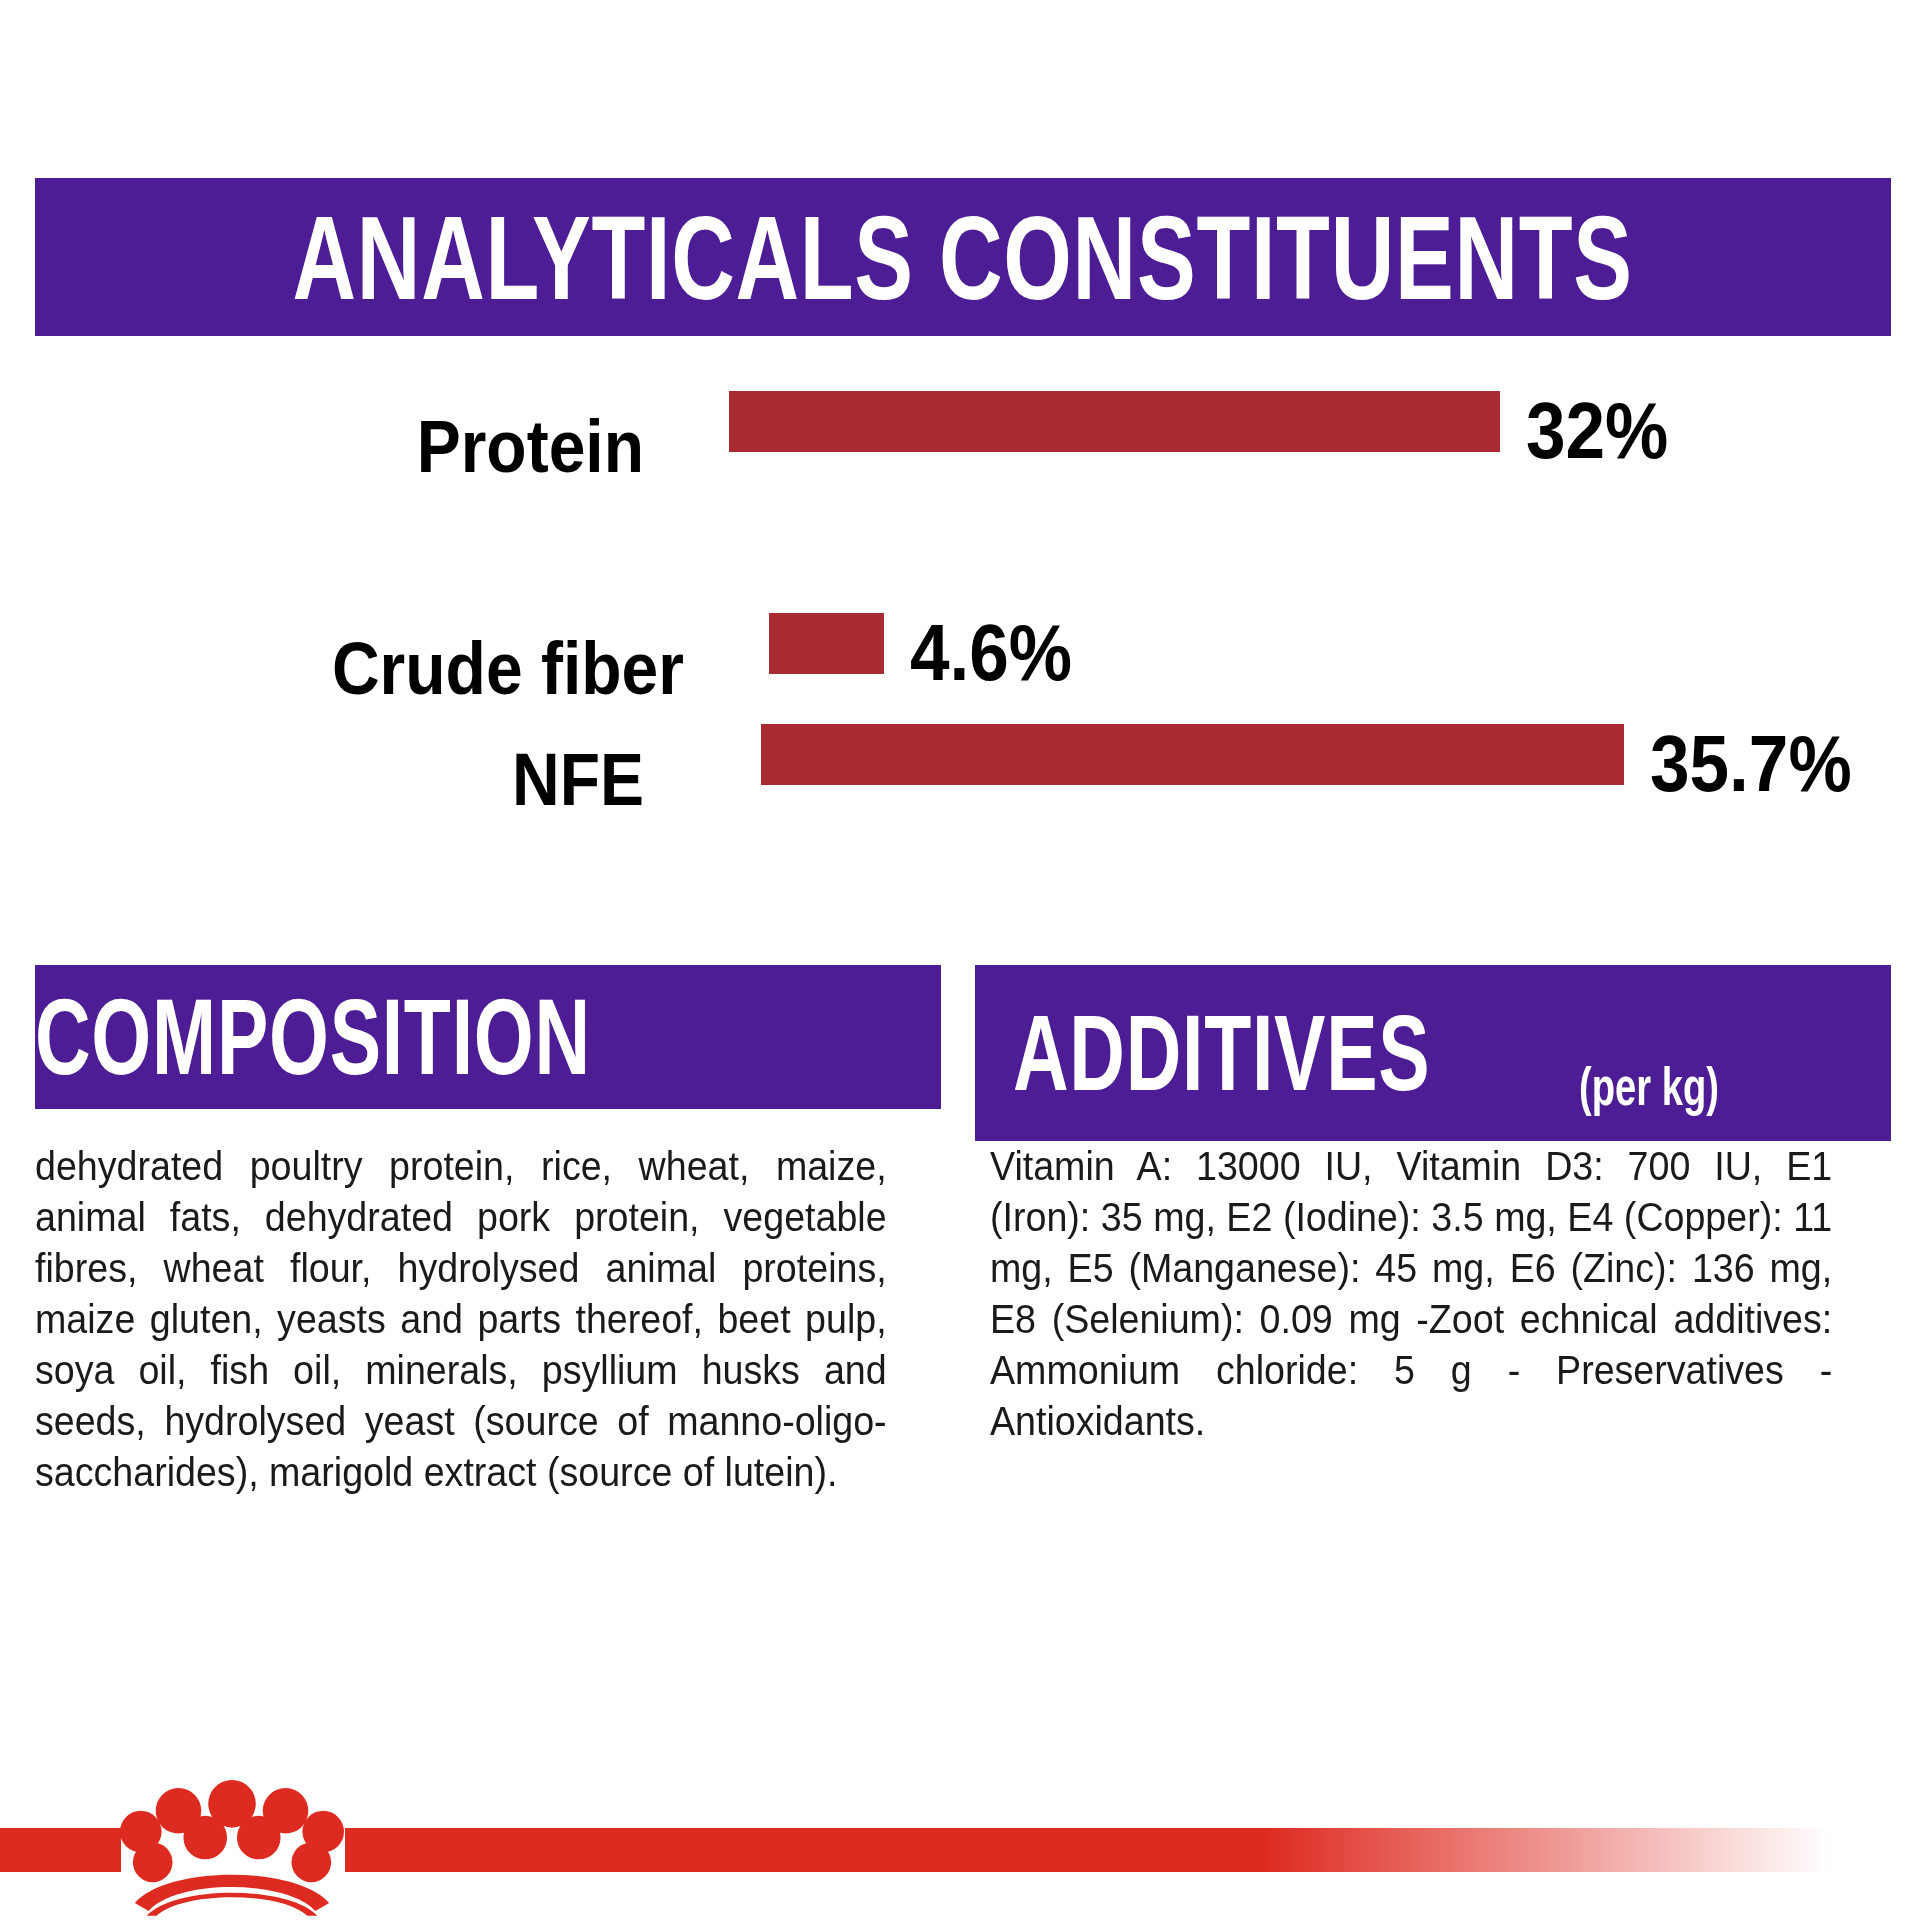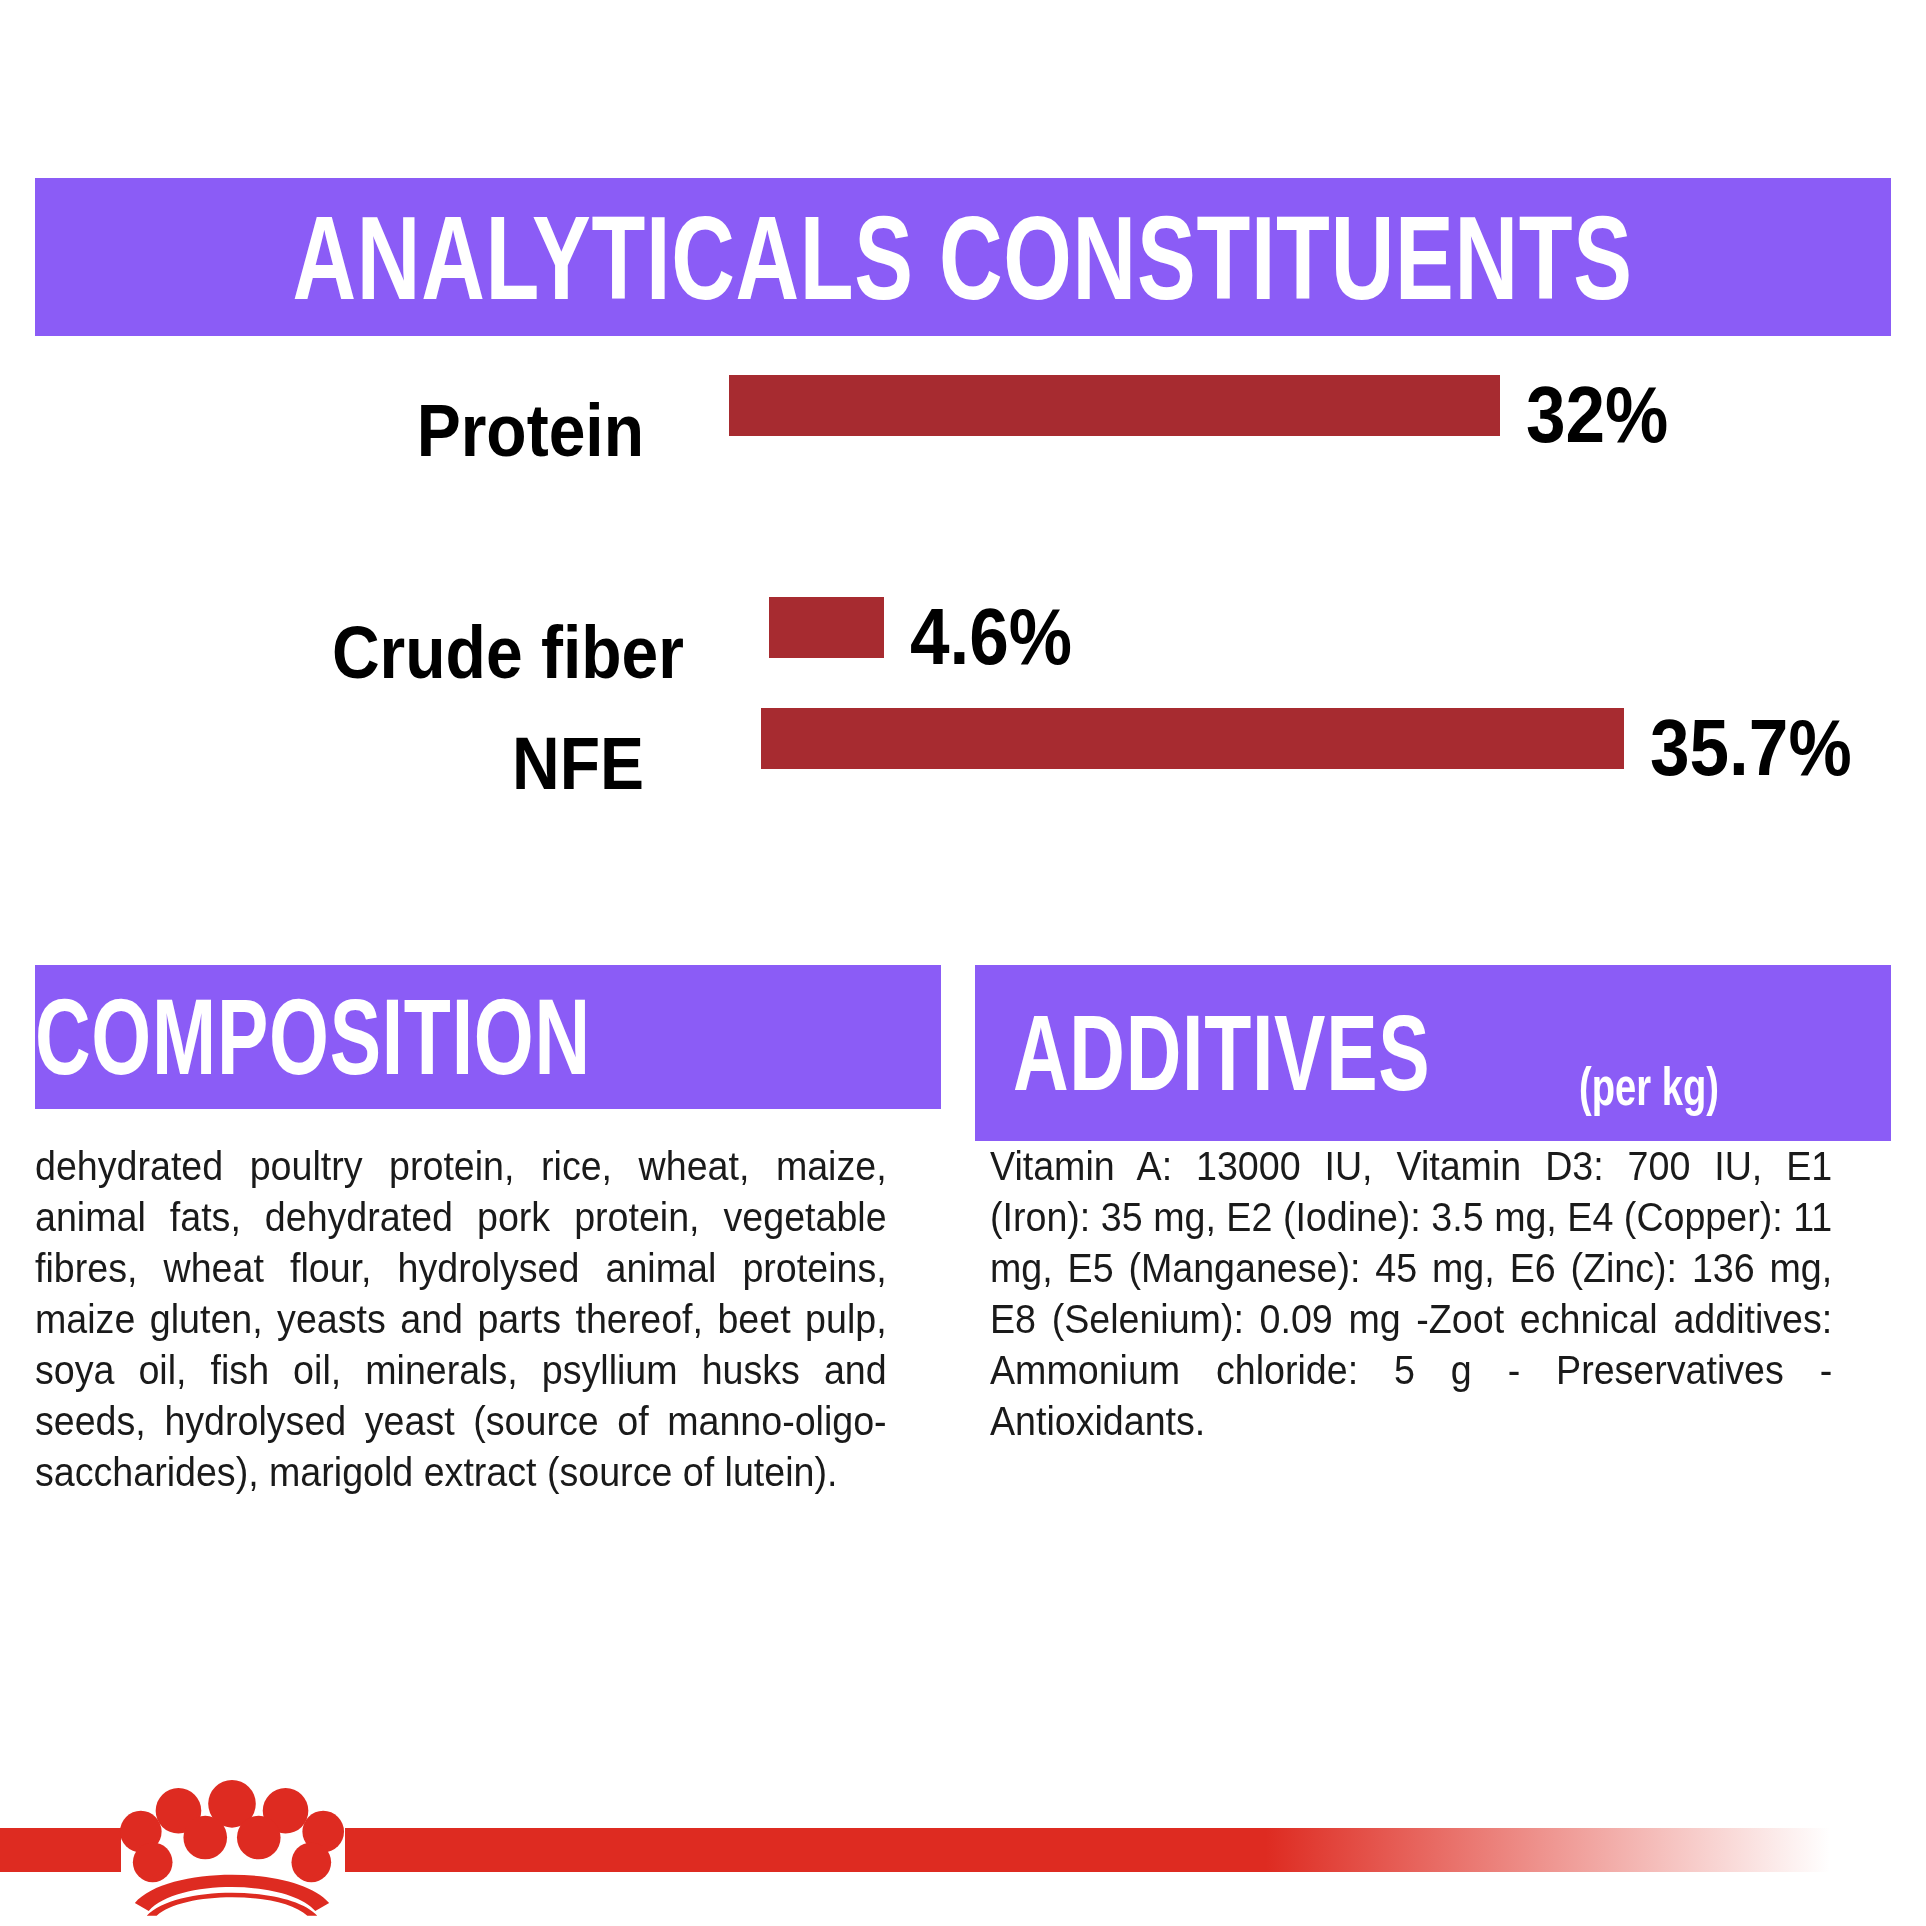--- a/index.html
+++ b/index.html
@@ -11,21 +11,21 @@
     width: 1927px;
     height: 1927px;
     position: relative;
     font-family: "Liberation Sans", sans-serif;
     overflow: hidden;
   }
 
   
   .banner {
     position: absolute;
-    background: #8b5cf6;
+    background: #4c1d95;
     display: flex;
     align-items: center;
     box-sizing: border-box;
   }
   .banner-text {
     color: #ffffff;
     font-weight: 700;
     font-family: "Liberation Sans Narrow", "Liberation Sans", sans-serif;
     transform: scaleX(0.72);
     transform-origin: left center;
@@ -45,21 +45,21 @@
     font-size: 119px;
     transform: scaleX(0.74);
     transform-origin: center center;
     line-height: 1;
   }
 
   
   #chart {
     position: absolute;
     left: 0;
-    top: 375px;
+    top: 391px;
     width: 1927px;
     height: 495px;
   }
   .chart-row {
     position: absolute;
     left: 0;
     width: 1927px;
     height: 111px;
     display: flex;
     align-items: center;

